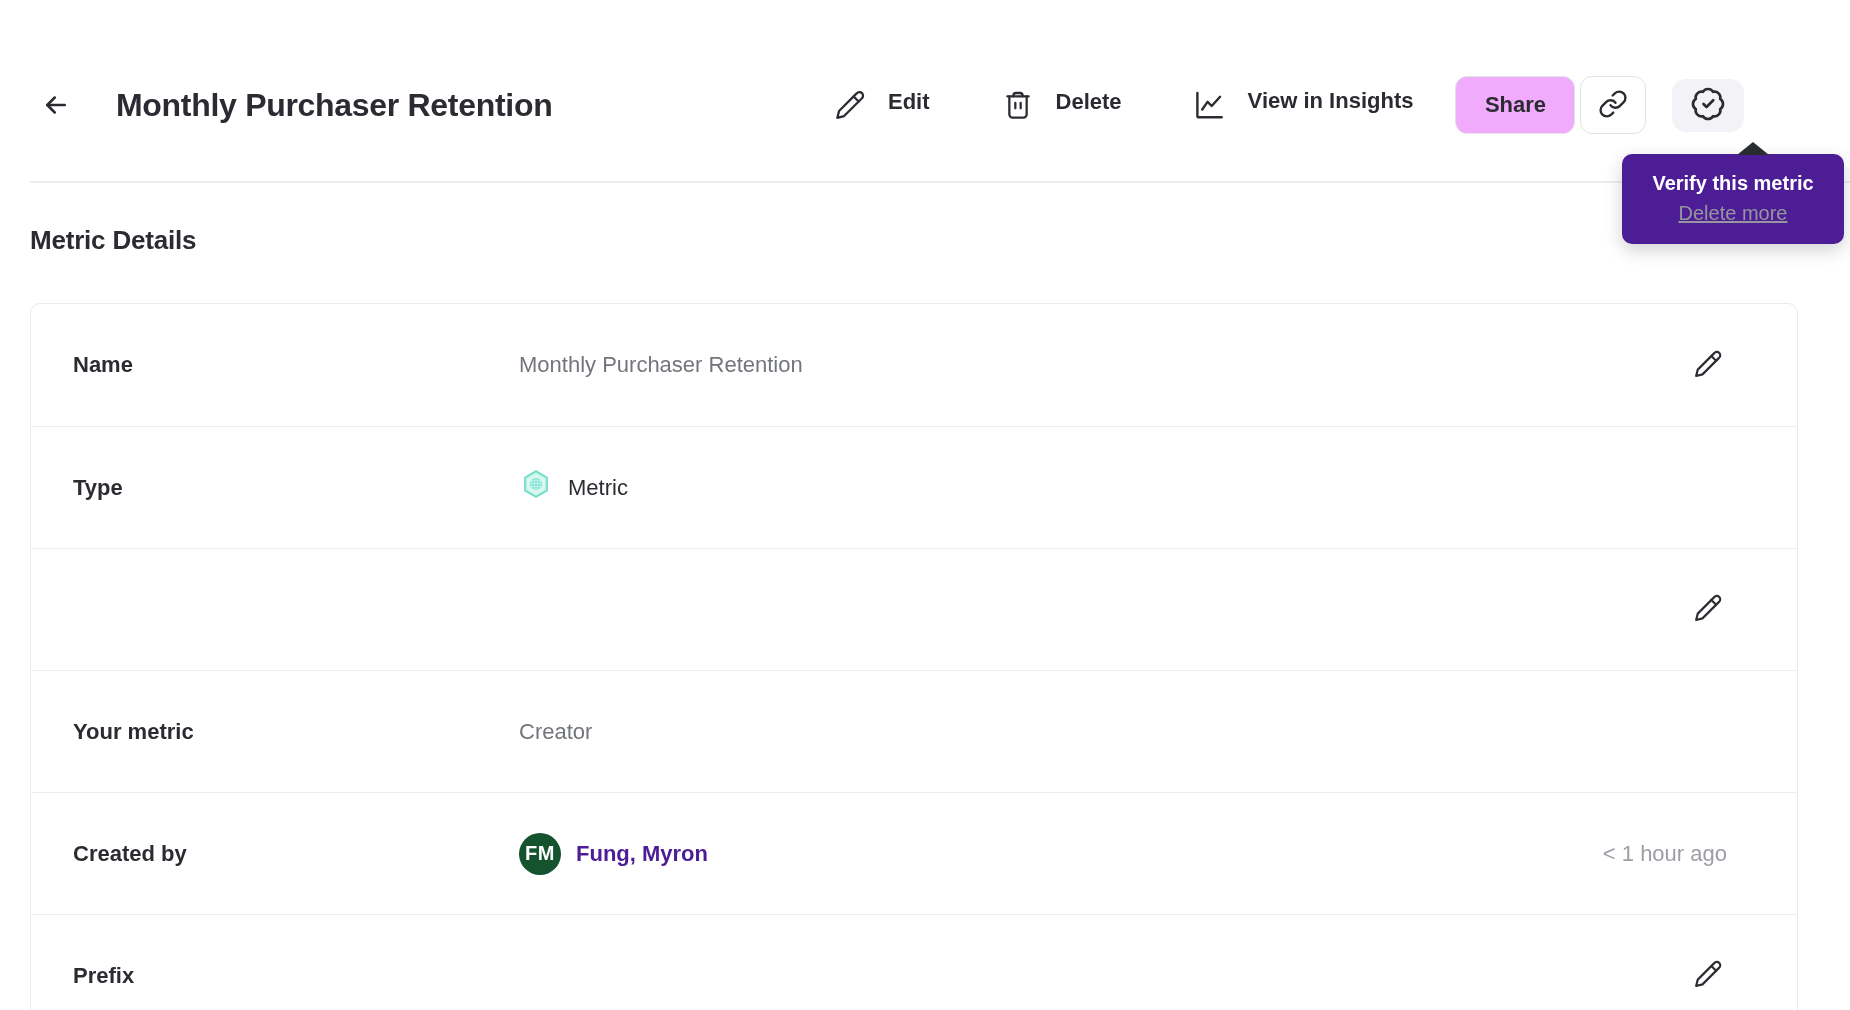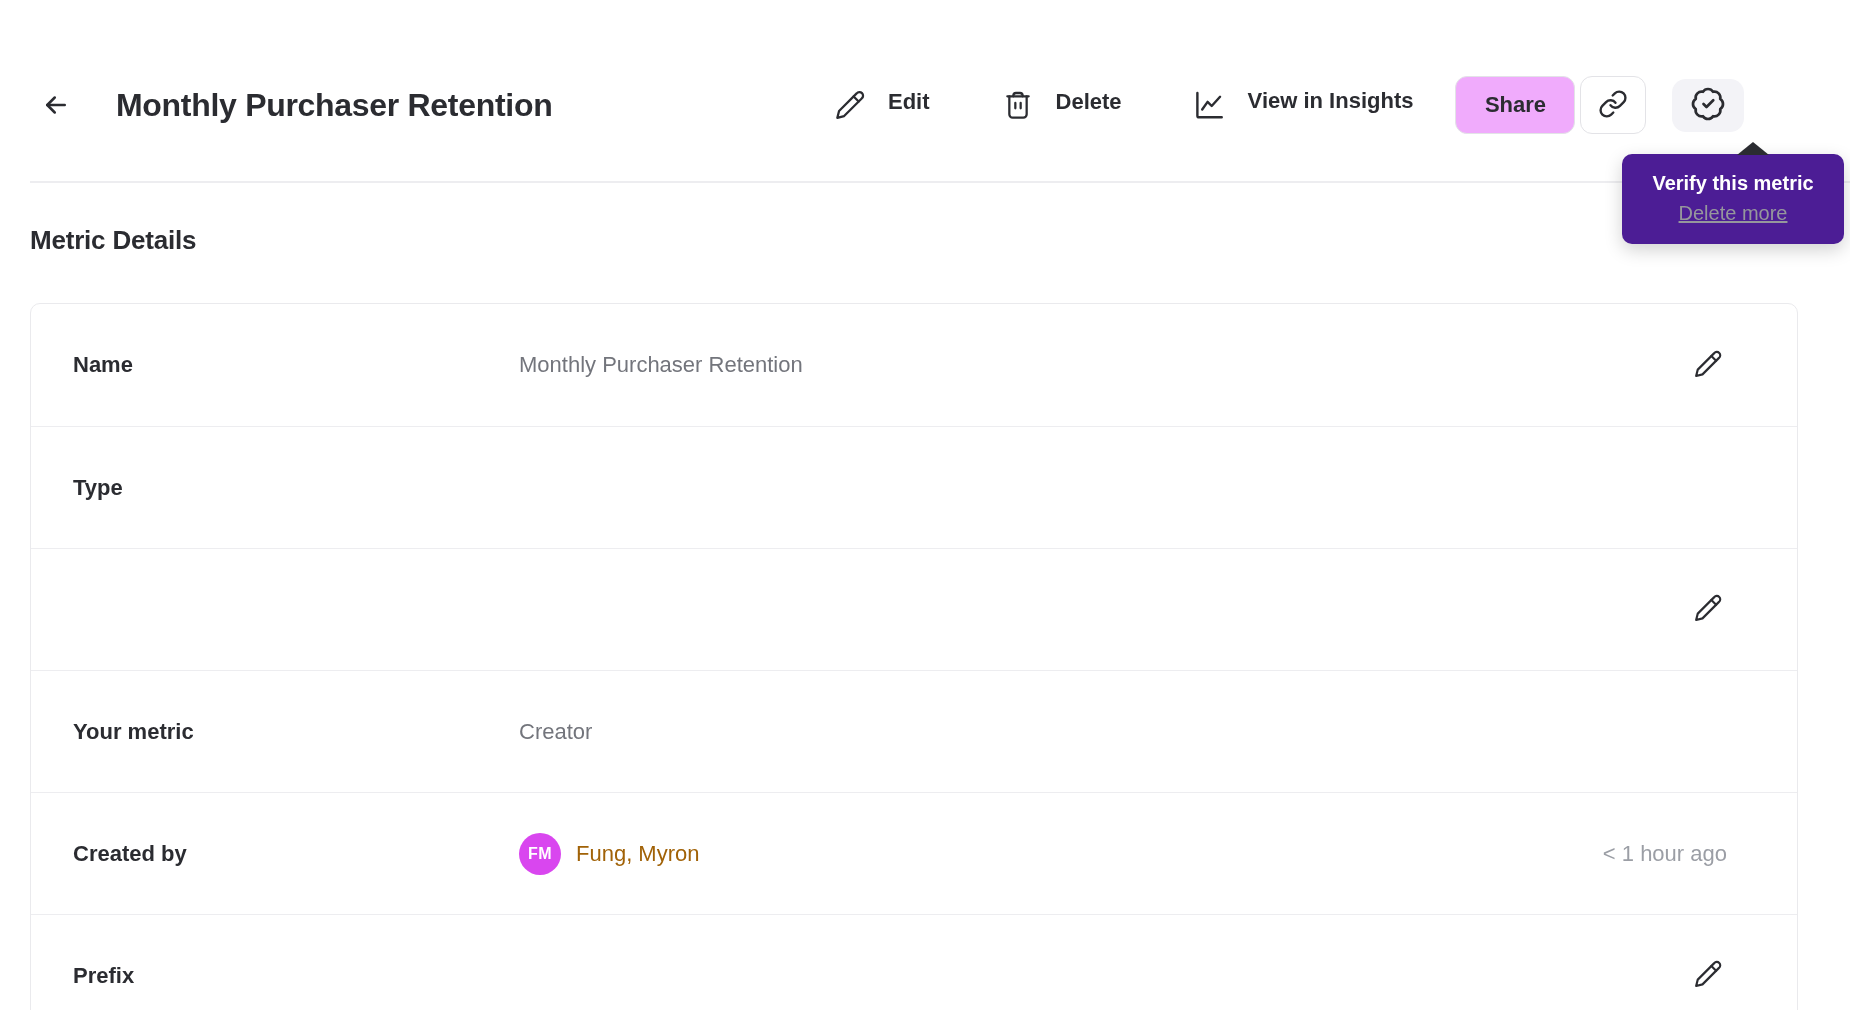--- a/index.html
+++ b/index.html
@@ -53,24 +53,24 @@
   .detail-row { height:122px; display:flex; align-items:center; padding:0 70px 0 42px; }
   .detail-row + .detail-row { border-top:1.5px solid #ededf0; }
   .row-label { width:446px; flex:none; font-size:22px; font-weight:600; color:#2b2c31; }
   .row-value { flex:1; display:flex; align-items:center; gap:15px; font-size:22px;
                color:#73757c; min-width:0; }
   .row-value.dark-value { color:#2b2c31; }
   .pencil-btn { flex:none; width:38px; height:38px; margin-left:auto; background:none;
                 border:none; display:flex; align-items:center; justify-content:center;
                 color:#2b2c31; cursor:pointer; }
   .timestamp { flex:none; margin-left:auto; font-size:22px; color:#9b9ea5; }
-  .avatar { width:42px; height:42px; border-radius:50%; background:#d946ef; color:#ffffff;
-            font-size:16px; font-weight:700; display:flex; align-items:center;
+  .avatar { width:42px; height:42px; border-radius:50%; background:#14532d; color:#ffffff;
+            font-size:20px; font-weight:700; display:flex; align-items:center;
             justify-content:center; flex:none; letter-spacing:0.5px; }
-  .person-name { color:#a16207; }
+  .person-name { color:#4c1d95;font-weight:bold; }
   .type-icon { display:block; flex:none; }
 </style>
 </head>
 <body>
 
 <div class="page">
 
   <div class="header">
     <button class="back-btn">
       <span>
@@ -159,20 +159,35 @@
           <svg width="30" height="30" viewBox="0 0 24 24" fill="none" stroke="currentColor" stroke-width="1.7" stroke-linecap="round" stroke-linejoin="round">
               <path d="M17 3.3a2.7 2.7 0 1 1 3.8 3.8L7.6 20.3 2.5 21.6l1.3-5.1L17 3.3z"></path>
               <line x1="14.7" y1="5.6" x2="18.5" y2="9.4"></line>
             </svg>
         </span>
       </button>
     </div>
 
     <div class="detail-row">
       <div class="row-label">Type</div>
+      <div class="row-value dark-value">
+        <span class="type-icon">
+          <svg width="34" height="34" viewBox="0 0 36 36">
+            <defs>
+              <pattern id="dots" width="3" height="3" patternUnits="userSpaceOnUse">
+                <rect width="3" height="3" fill="#8fe7d8"></rect>
+                <circle cx="1.5" cy="1.5" r="0.75" fill="#ffffff"></circle>
+              </pattern>
+            </defs>
+            <path d="M18 3.5 L29.5 10.25 V23.75 L18 30.5 L6.5 23.75 V10.25 Z" fill="#d9f7f1" stroke="#7ce0cf" stroke-width="2.4" stroke-linejoin="round"></path>
+            <circle cx="18" cy="17" r="6.6" fill="url(#dots)"></circle>
+          </svg>
+        </span>
+        <span>Metric</span>
+      </div>
     </div>
 
     <div class="detail-row">
       <div class="row-value"></div>
       <button class="pencil-btn">
         <span>
           <svg width="30" height="30" viewBox="0 0 24 24" fill="none" stroke="currentColor" stroke-width="1.7" stroke-linecap="round" stroke-linejoin="round">
               <path d="M17 3.3a2.7 2.7 0 1 1 3.8 3.8L7.6 20.3 2.5 21.6l1.3-5.1L17 3.3z"></path>
               <line x1="14.7" y1="5.6" x2="18.5" y2="9.4"></line>
             </svg>

